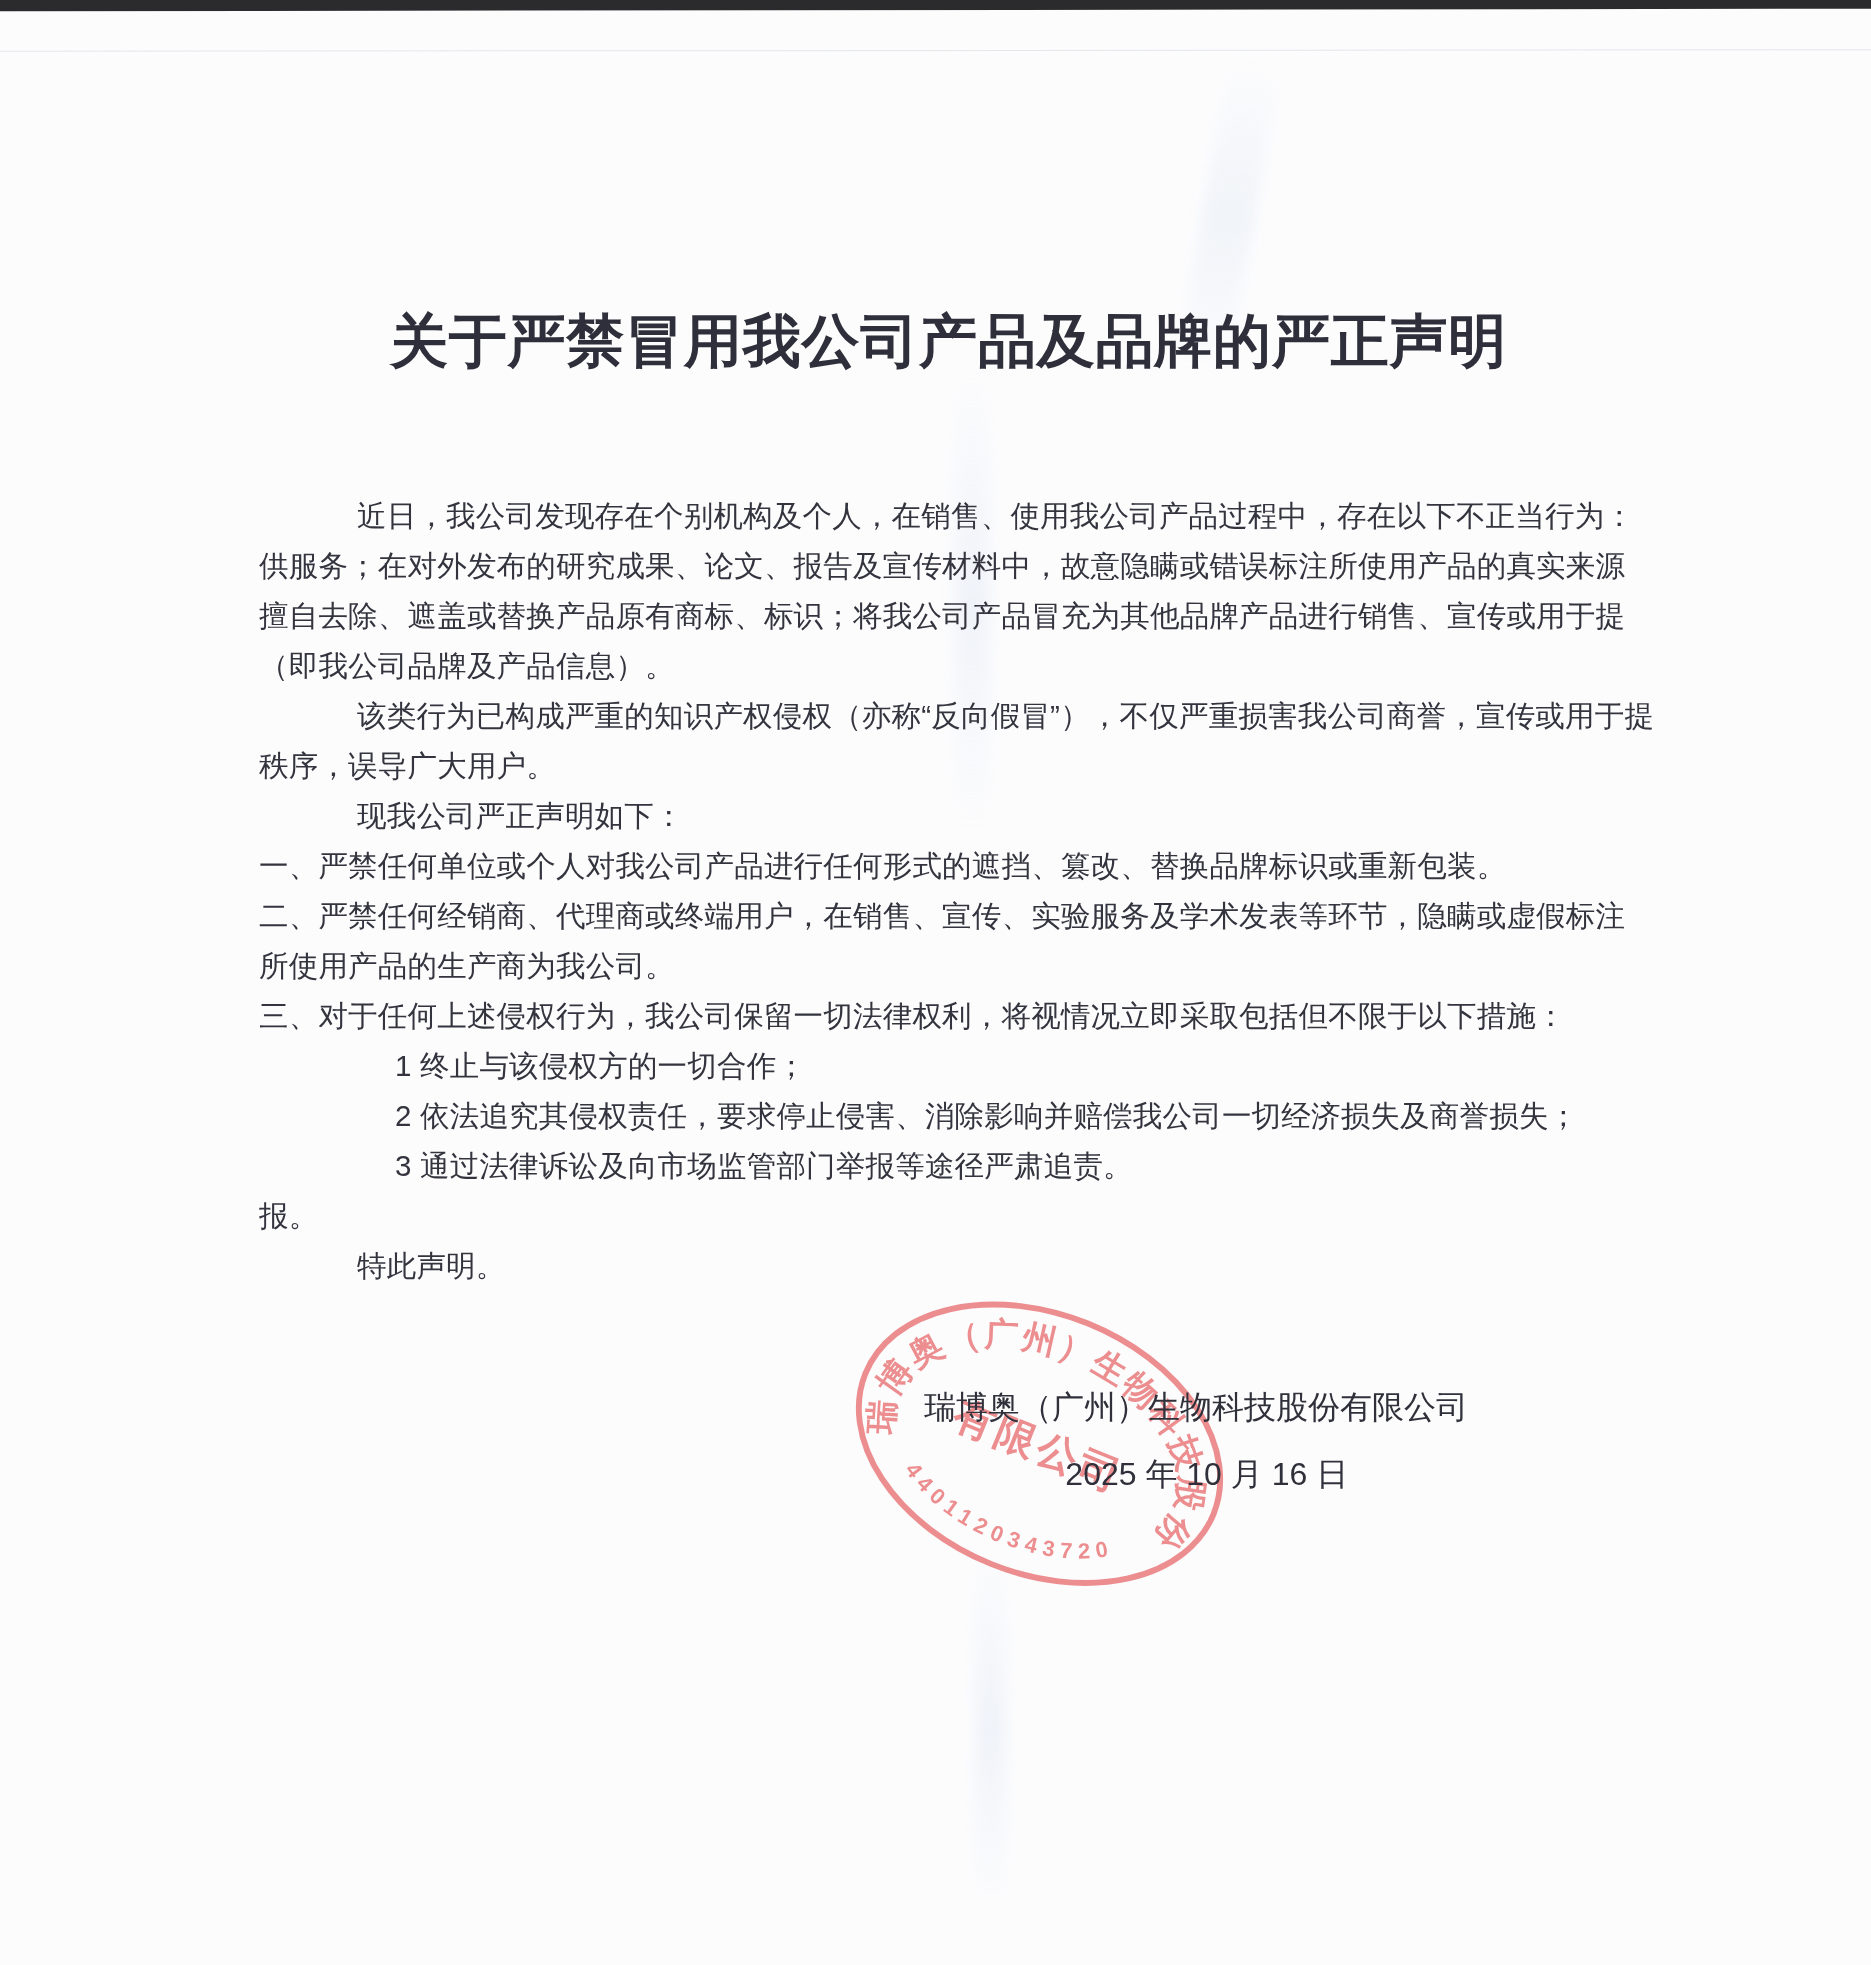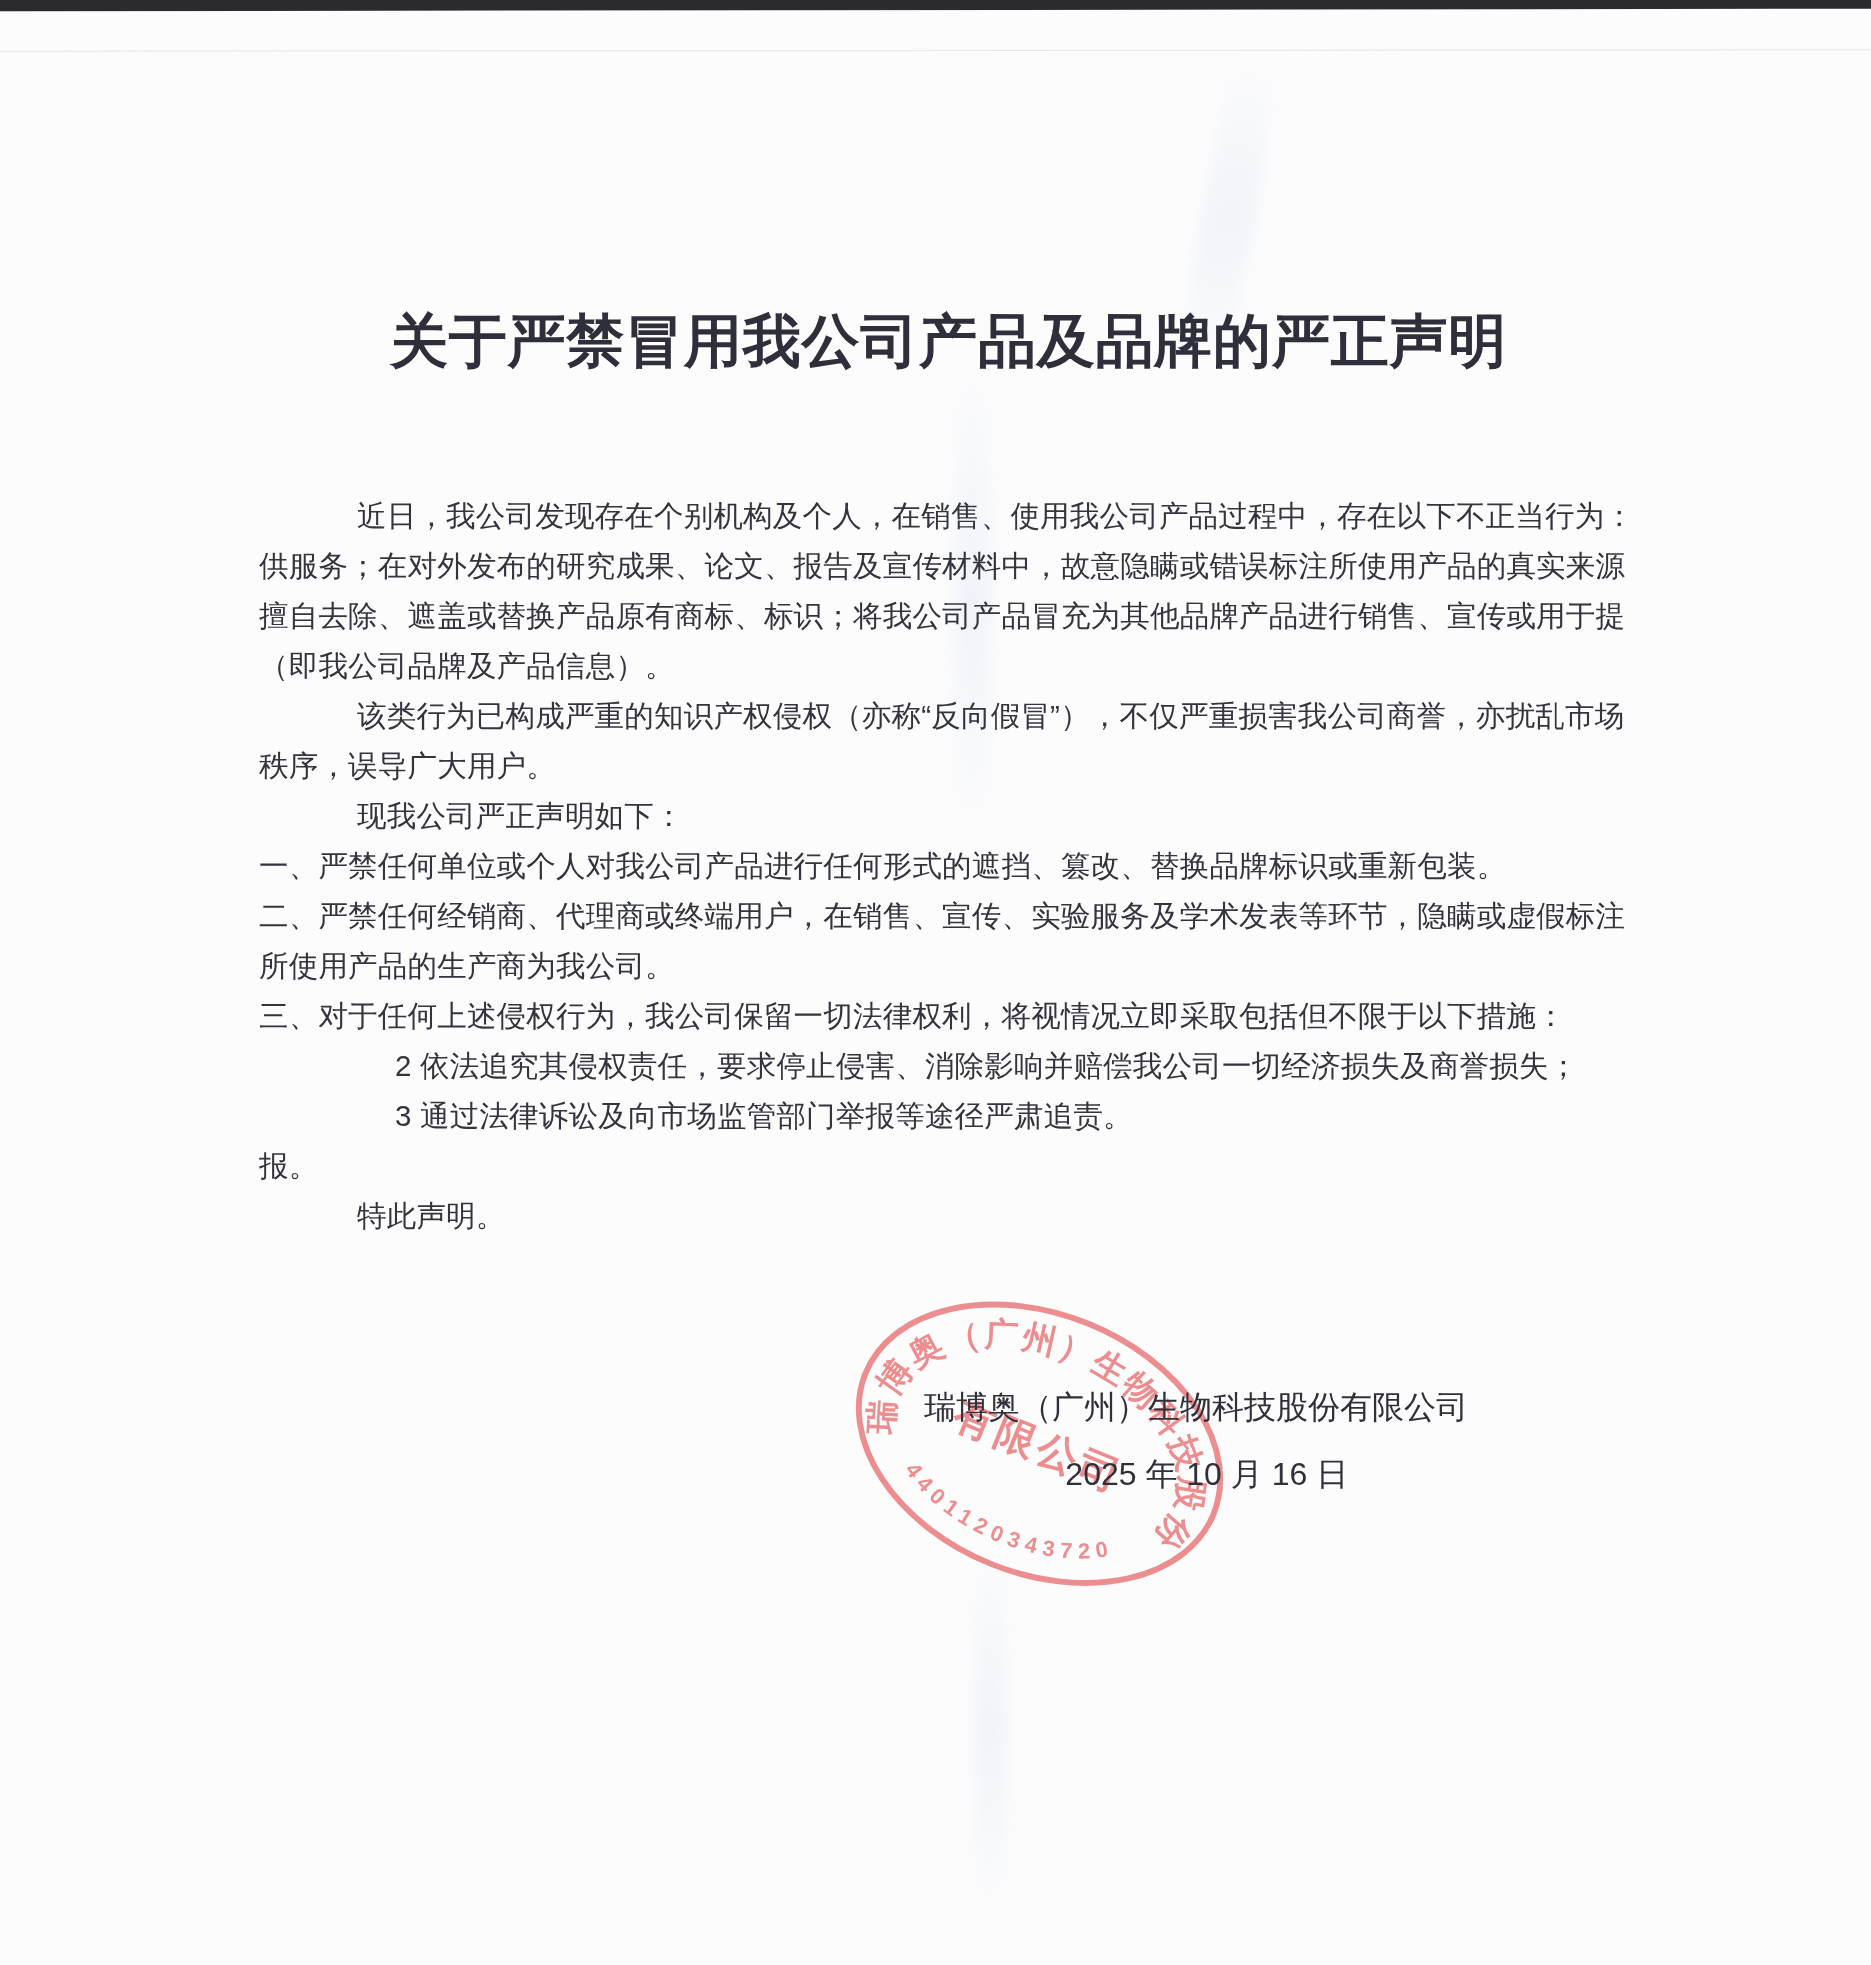--- a/index.html
+++ b/index.html
@@ -117,27 +117,28 @@
 <div class="streak s2"></div>
 <div class="streak s3"></div>
 
 <div class="title">关于严禁冒用我公司产品及品牌的严正声明</div>
 
 <div class="body-text">
   <p class="ind">近日，我公司发现存在个别机构及个人，在销售、使用我公司产品过程中，存在以下不正当行为：</p>
   <p>供服务；在对外发布的研究成果、论文、报告及宣传材料中，故意隐瞒或错误标注所使用产品的真实来源</p>
   <p>擅自去除、遮盖或替换产品原有商标、标识；将我公司产品冒充为其他品牌产品进行销售、宣传或用于提</p>
   <p>（即我公司品牌及产品信息）。</p>
-  <p class="ind">该类行为已构成严重的知识产权侵权（亦称“反向假冒”），不仅严重损害我公司商誉，亦扰乱市场</p>
+  <p class="ind">该类行为已构成严重的知识产权侵权（亦称“反向假冒”），不仅严重损害我公司商誉，宣传或用于提</p>
   <p>秩序，误导广大用户。</p>
   <p class="ind">现我公司严正声明如下：</p>
   <p>一、严禁任何单位或个人对我公司产品进行任何形式的遮挡、篡改、替换品牌标识或重新包装。</p>
   <p>二、严禁任何经销商、代理商或终端用户，在销售、宣传、实验服务及学术发表等环节，隐瞒或虚假标注</p>
   <p>所使用产品的生产商为我公司。</p>
   <p>三、对于任何上述侵权行为，我公司保留一切法律权利，将视情况立即采取包括但不限于以下措施：</p>
+  <p class="indn">1  终止与该侵权方的一切合作；</p>
   <p class="indn">2  依法追究其侵权责任，要求停止侵害、消除影响并赔偿我公司一切经济损失及商誉损失；</p>
   <p class="indn">3  通过法律诉讼及向市场监管部门举报等途径严肃追责。</p>
   <p>报。</p>
   <p class="ind">特此声明。</p>
 </div>
 
 <div class="signature">
   <div class="company">瑞博奥（广州）生物科技股份有限公司</div>
   <div class="date">2025 年 10 月 16 日</div>
 </div>

